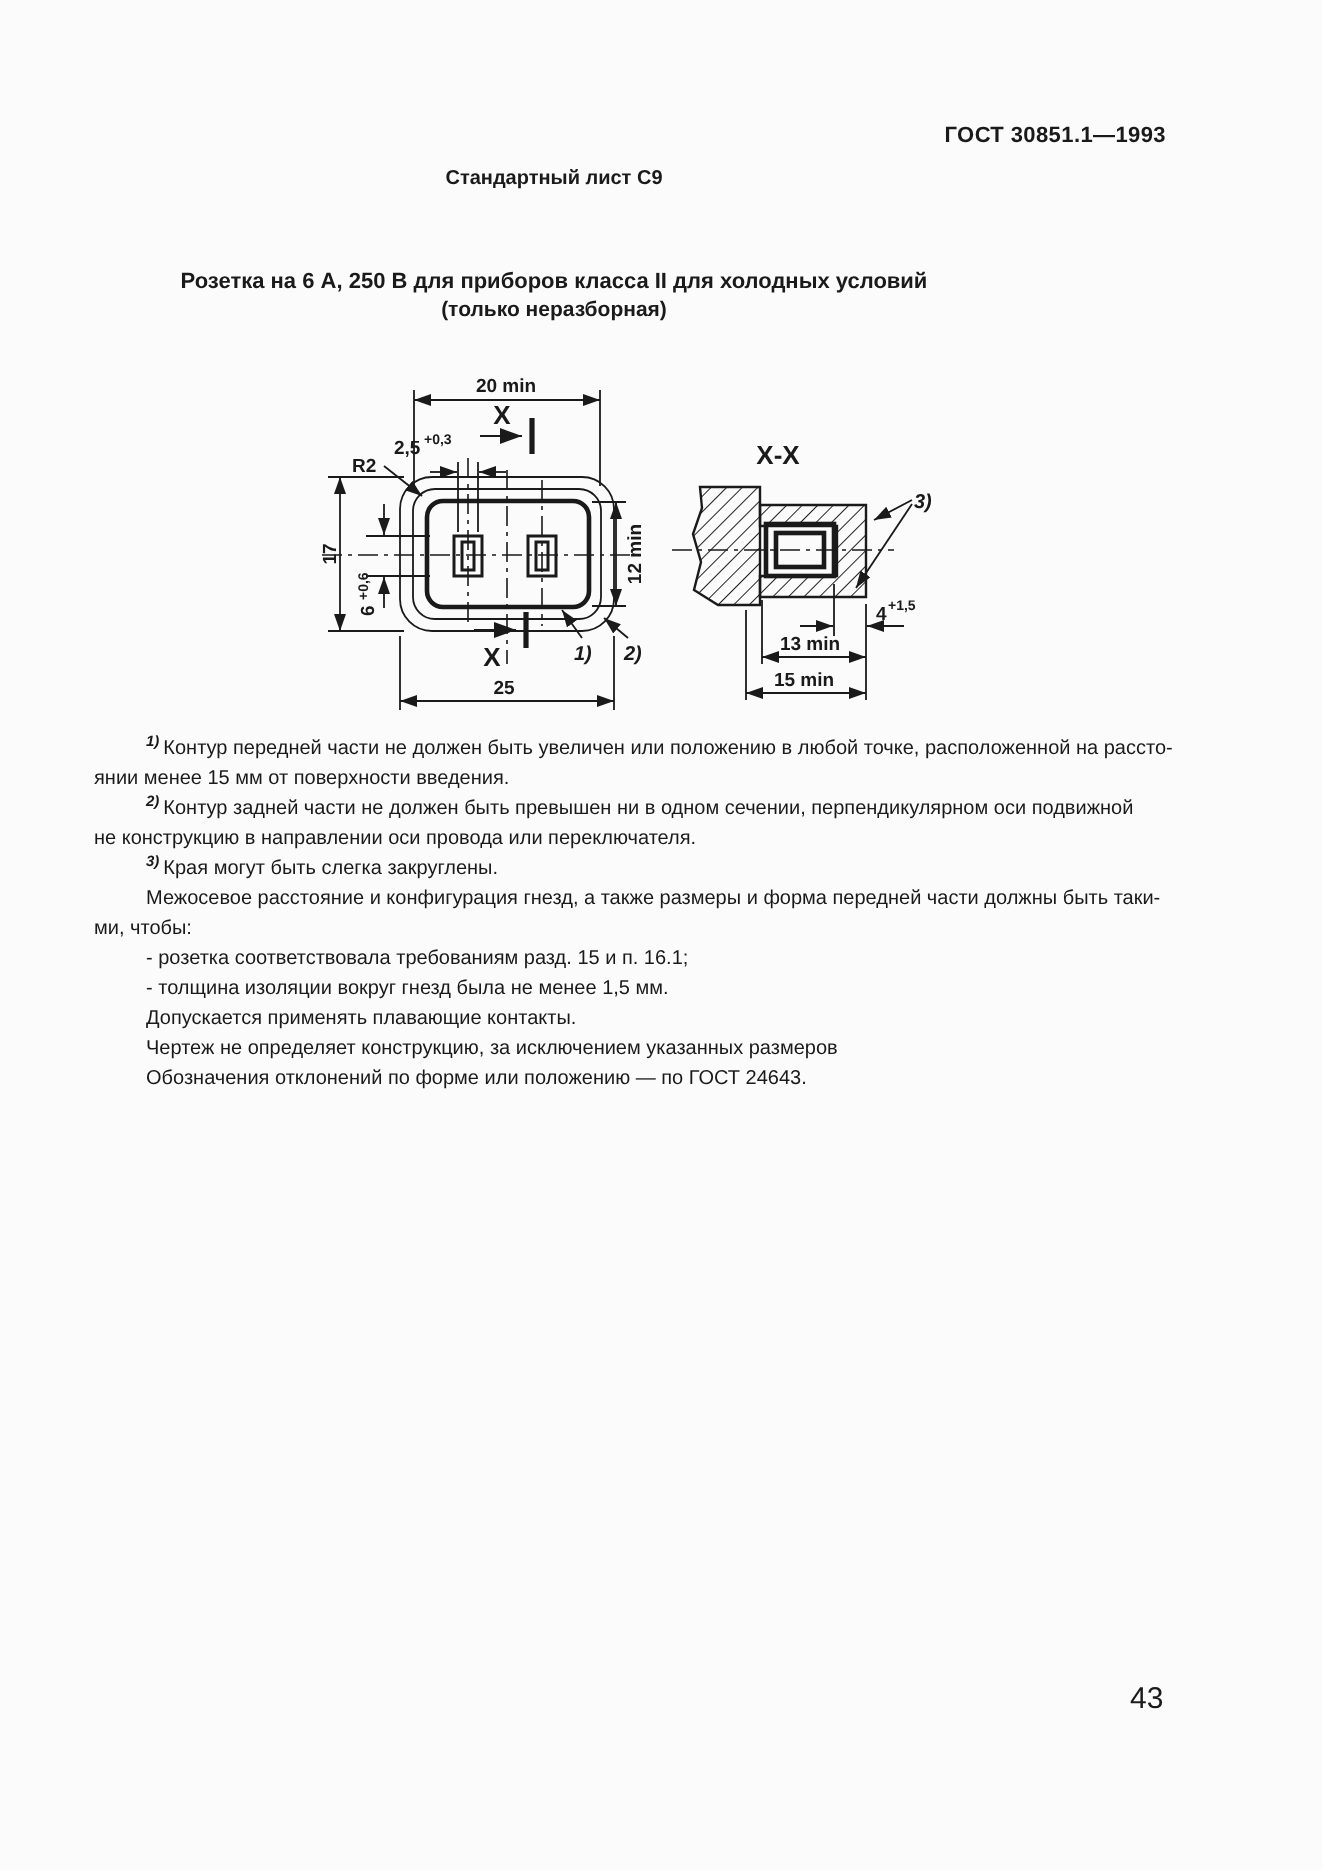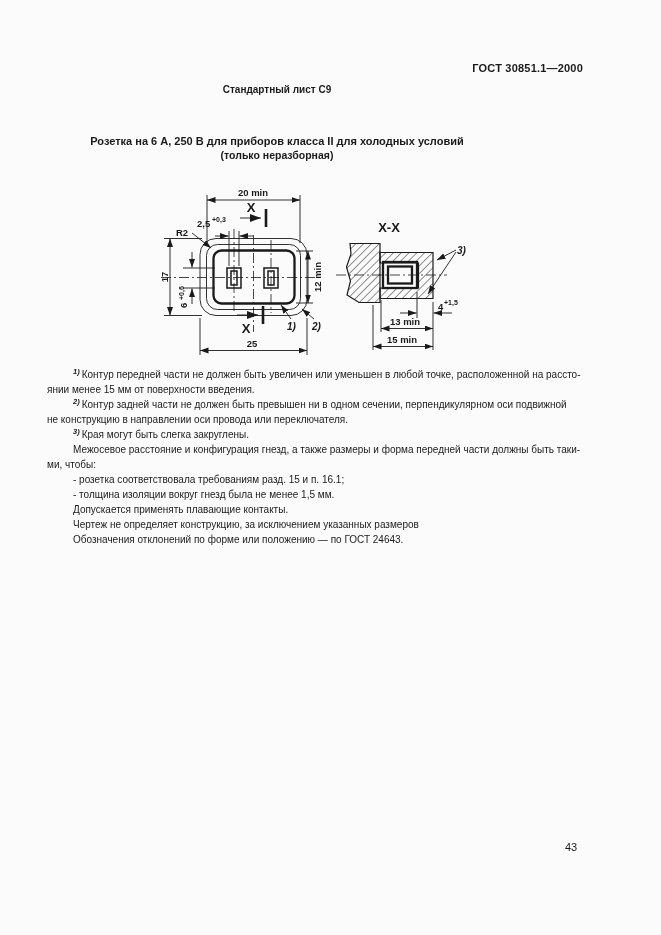--- a/index.html
+++ b/index.html
@@ -12,38 +12,38 @@
   .abs{position:absolute;}
   .gost-num{top:62px;right:78px;font-size:11px;font-weight:bold;letter-spacing:.2px;white-space:nowrap;}
   .centered{left:277px;transform:translateX(-50%);white-space:nowrap;}
   .sheet-label{top:84px;font-size:10px;font-weight:bold;}
   .title1{top:135px;font-size:11px;font-weight:bold;}
   .title2{top:149px;font-size:10.5px;font-weight:bold;}
   .notes{top:367px;left:47px;width:551px;font-size:10px;line-height:15px;}
   .nl{white-space:nowrap;}
   .nl.ind{padding-left:26px;}
   .nl sup{font-size:7.5px;font-style:italic;font-weight:bold;line-height:0;margin-right:2px;}
-  .pagenum{top:841px;left:565px;font-size:11px;}
+  .pagenum{top:841px;left:565px;font-size:15px;}
   svg{position:absolute;left:150px;top:178px;}
   svg text{fill:#1a1a1a;}
   .dim{font:bold 9.5px "Liberation Sans",sans-serif;}
   .dimS{font:bold 7px "Liberation Sans",sans-serif;}
   .big{font:bold 13px "Liberation Sans",sans-serif;}
   .co{font:italic bold 10px "Liberation Sans",sans-serif;}
   .thin{stroke:#1a1a1a;stroke-width:.9;fill:none;}
   .med{stroke:#1a1a1a;stroke-width:1.5;fill:none;}
   .thick{stroke:#1a1a1a;stroke-width:2.3;fill:none;}
   .cl{stroke:#1a1a1a;stroke-width:.8;fill:none;stroke-dasharray:10 3 2 3;}
   .bar{stroke:#1a1a1a;stroke-width:2.6;}
   .body-line{stroke:#1a1a1a;stroke-width:1.2;}
 </style>
 </head>
 <body>
 
-<div class="abs gost-num">ГОСТ 30851.1—2000</div>
+<div class="abs gost-num">ГОСТ 30851.1—1993</div>
 <div class="abs centered sheet-label">Стандартный лист С9</div>
 <div class="abs centered title1">Розетка на 6 А, 250 В для приборов класса II для холодных условий</div>
 <div class="abs centered title2">(только неразборная)</div>
 
 <svg width="330" height="190" viewBox="150 178 330 190">
   <defs>
     <marker id="ah" orient="auto-start-reverse" markerUnits="userSpaceOnUse" markerWidth="10" markerHeight="7" refX="8.5" refY="3">
       <path d="M0,0 L8.5,3 L0,6 Z" fill="#1a1a1a"></path>
     </marker>
     <marker id="ahBig" orient="auto-start-reverse" markerUnits="userSpaceOnUse" markerWidth="13" markerHeight="9" refX="11" refY="4">
@@ -147,21 +147,21 @@
     <line class="thin" x1="381" y1="328.5" x2="433" y2="328.5" marker-start="url(#ah)" marker-end="url(#ah)"></line>
     <text class="dim" x="405" y="325" text-anchor="middle">13 min</text>
 
     <line class="thin" x1="373" y1="305" x2="373" y2="350"></line>
     <line class="thin" x1="373" y1="346.5" x2="433" y2="346.5" marker-start="url(#ah)" marker-end="url(#ah)"></line>
     <text class="dim" x="402" y="343" text-anchor="middle">15 min</text>
   </g>
 </svg>
 
 <div class="abs notes">
-  <div class="nl ind"><sup>1)</sup><span>Контур передней части не должен быть увеличен или уменьшен в любой точке, расположенной на рассто-</span></div>
+  <div class="nl ind"><sup>1)</sup><span>Контур передней части не должен быть увеличен или положению в любой точке, расположенной на рассто-</span></div>
   <div class="nl"><span>янии менее 15 мм от поверхности введения.</span></div>
   <div class="nl ind"><sup>2)</sup><span>Контур задней части не должен быть превышен ни в одном сечении, перпендикулярном оси подвижной</span></div>
   <div class="nl"><span>не конструкцию в направлении оси провода или переключателя.</span></div>
   <div class="nl ind"><sup>3)</sup><span>Края могут быть слегка закруглены.</span></div>
   <div class="nl ind"><span>Межосевое расстояние и конфигурация гнезд, а также размеры и форма передней части должны быть таки-</span></div>
   <div class="nl"><span>ми, чтобы:</span></div>
   <div class="nl ind"><span>- розетка соответствовала требованиям разд. 15 и п. 16.1;</span></div>
   <div class="nl ind"><span>- толщина изоляции вокруг гнезд была не менее 1,5 мм.</span></div>
   <div class="nl ind"><span>Допускается применять плавающие контакты.</span></div>
   <div class="nl ind"><span>Чертеж не определяет конструкцию, за исключением указанных размеров</span></div>

